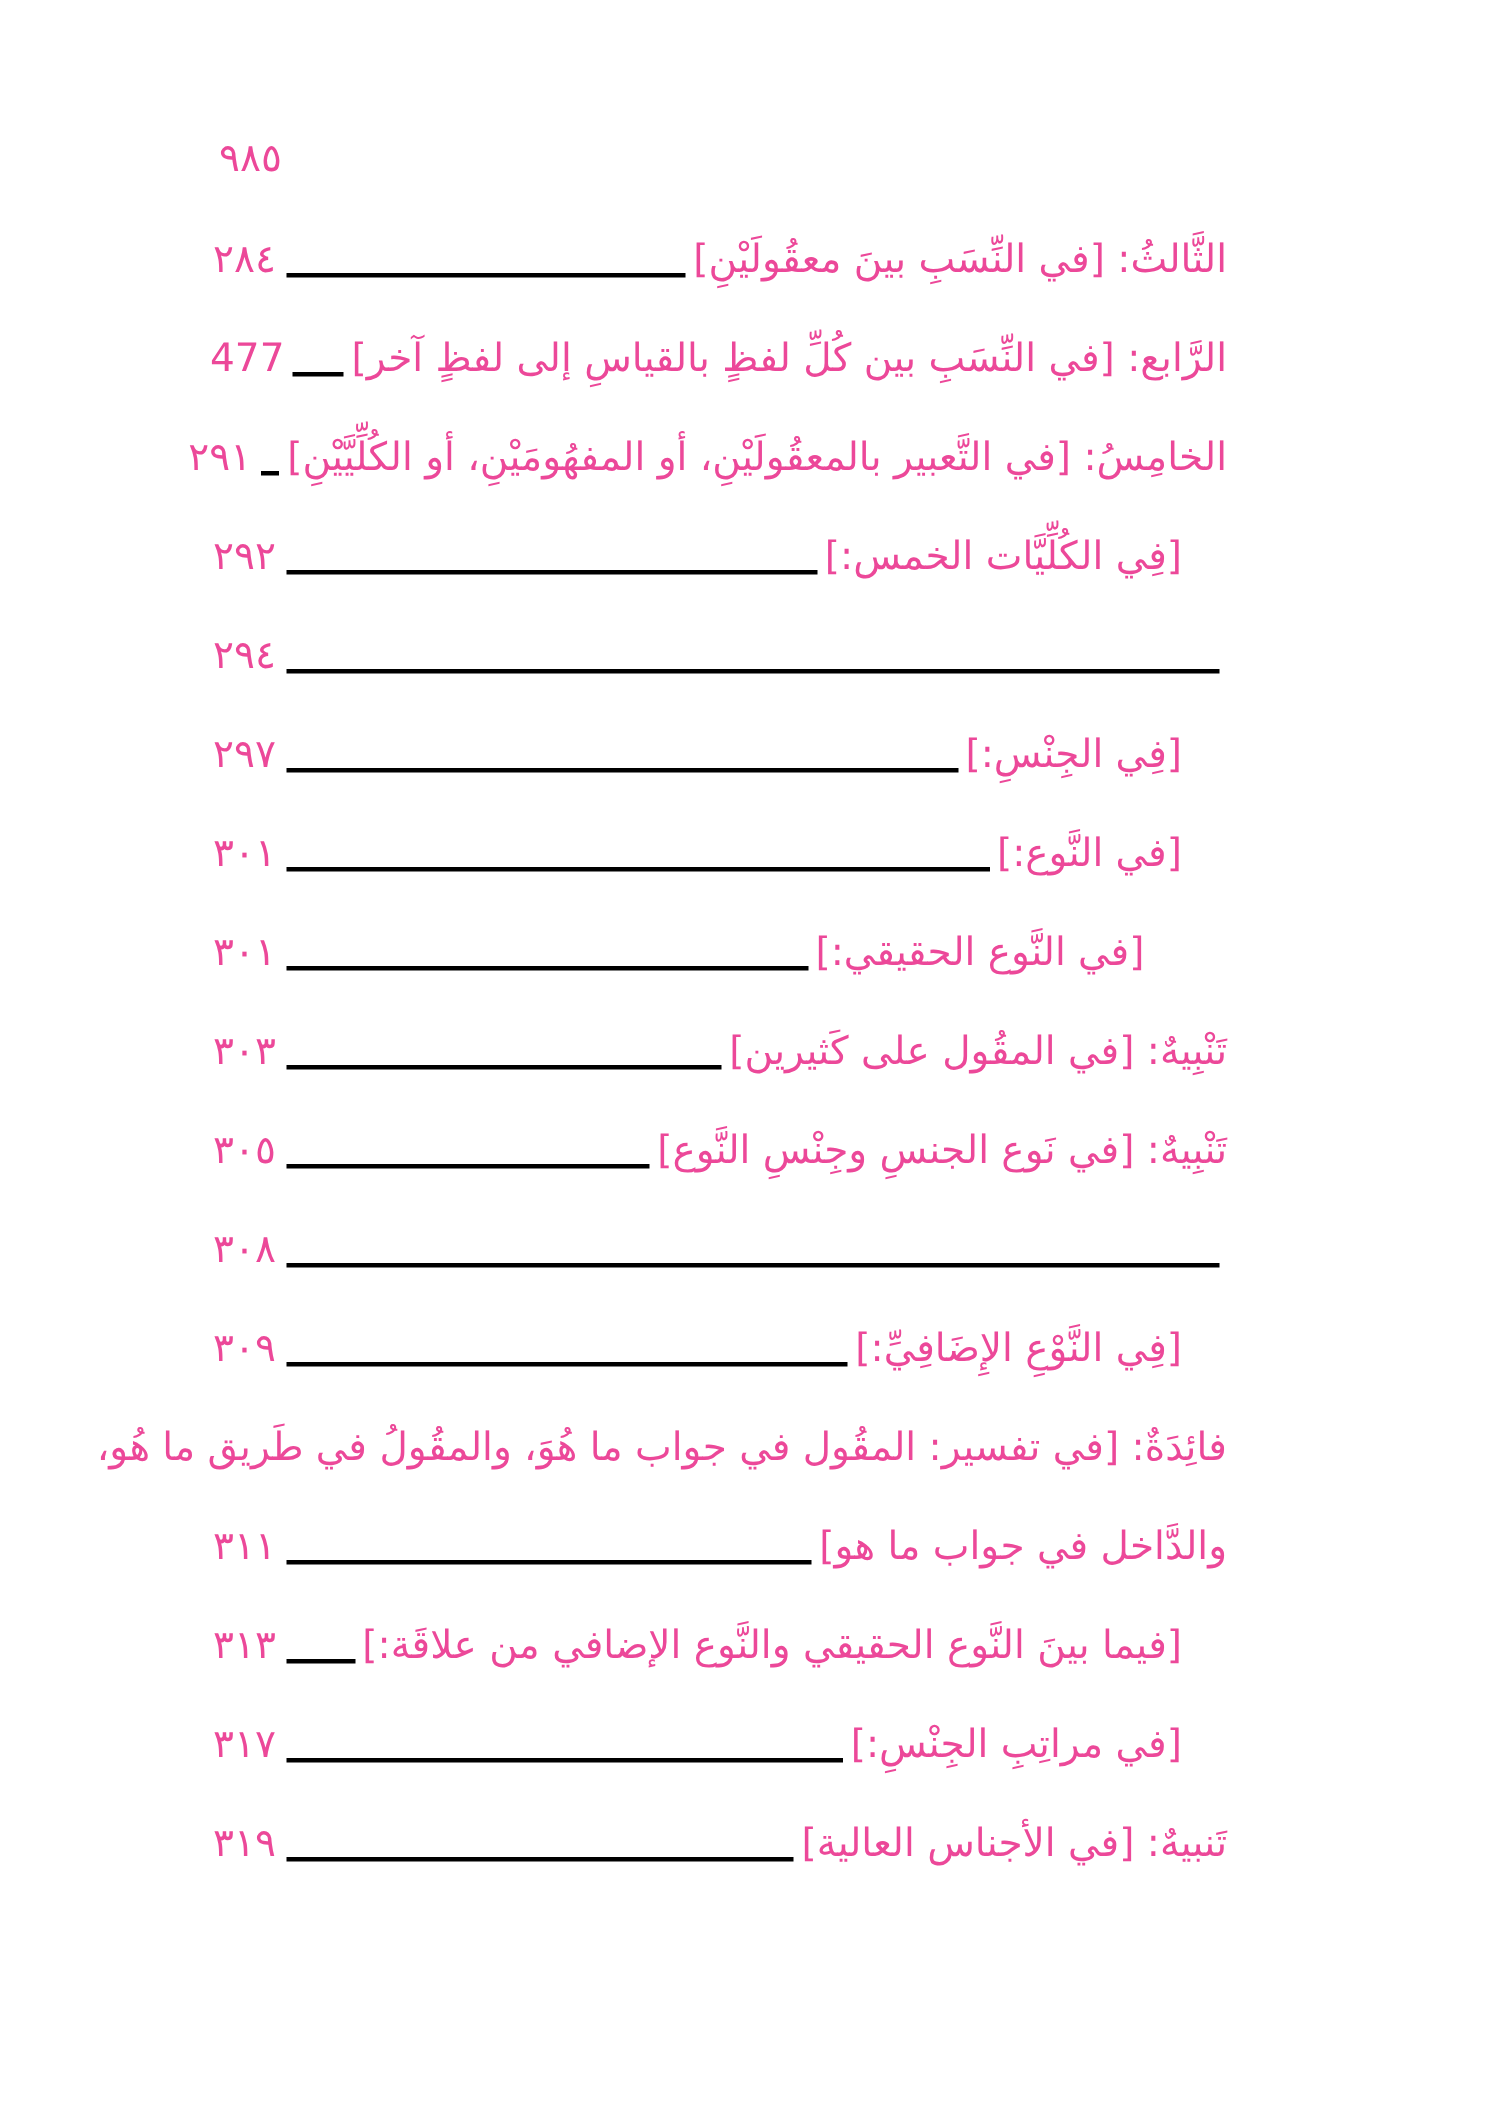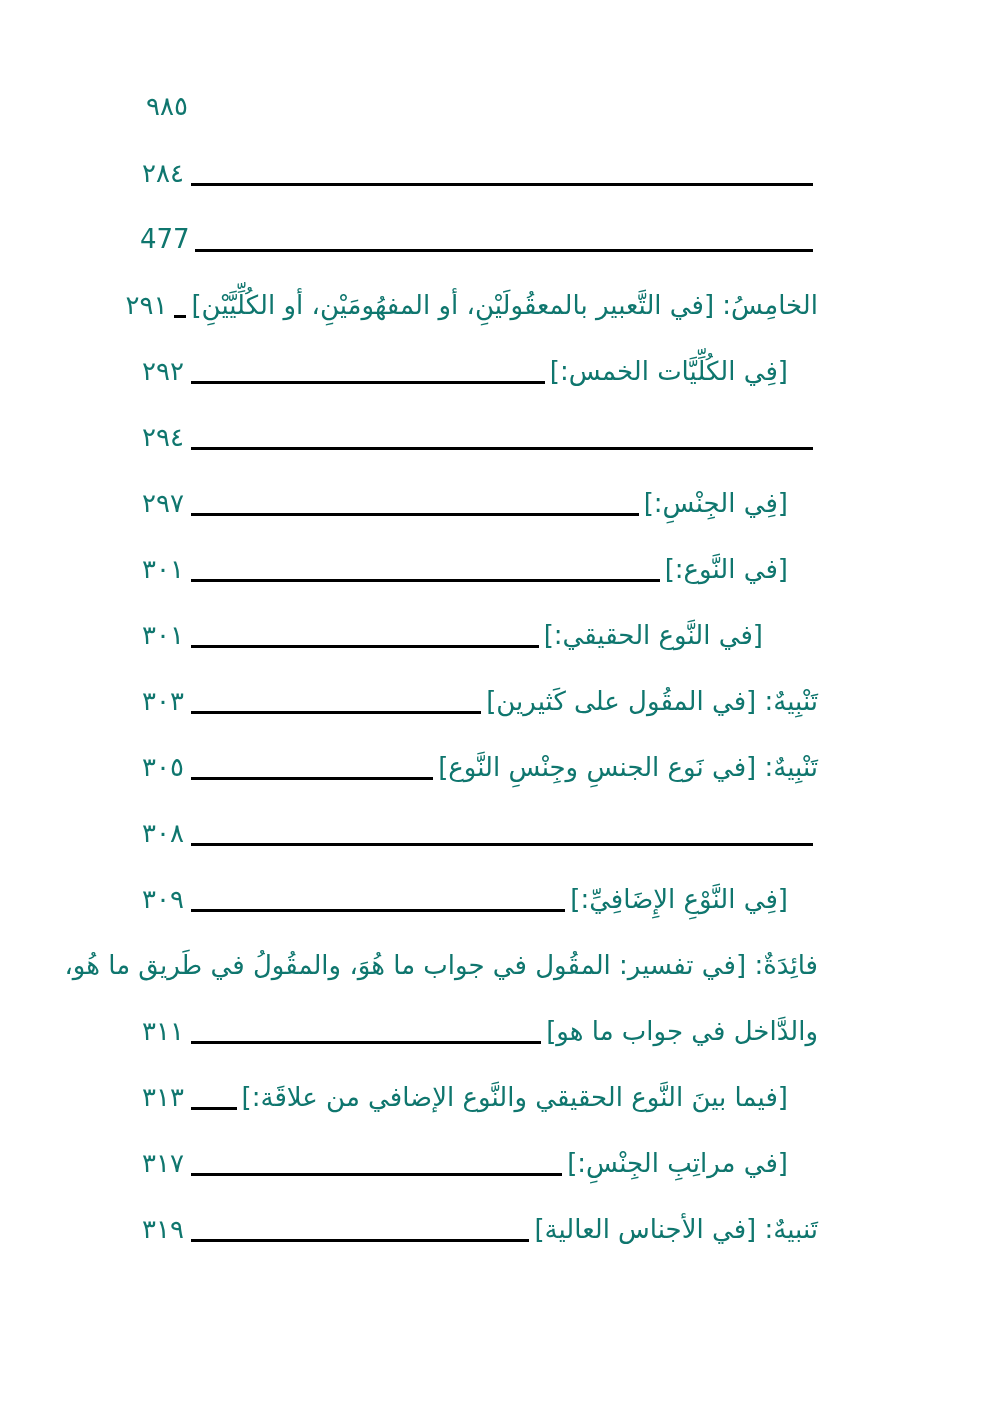--- a/index.html
+++ b/index.html
@@ -5,21 +5,21 @@
   html, body {
     margin: 0;
     padding: 0;
     background: #ffffff;
   }
   .page {
     position: relative;
     width: 1004px;
     height: 1418px;
     background: #ffffff;
-    color: #0f766e;
+    color: #ec4899;
     font-family: "DejaVu Sans", sans-serif;
     box-sizing: border-box;
     padding: 88px 186px 0 140px;
     overflow: hidden;
   }
   .page-header {
     direction: ltr;
     text-align: left;
     font-size: 26px;
     line-height: 36px;
@@ -64,25 +64,27 @@
 
 <div class="page">
 
   <div class="page-header">
     <span>٩٨٥</span>
   </div>
 
   <div class="toc">
 
     <div class="row indent-0">
+      <span class="entry-text">الثَّالثُ: [في النِّسَبِ بينَ معقُولَيْنِ]</span>
       <span class="leader"></span>
       <span class="pagenum">٢٨٤</span>
     </div>
 
     <div class="row indent-0">
+      <span class="entry-text">الرَّابع: [في النِّسَبِ بين كُلِّ لفظٍ بالقياسِ إلى لفظٍ آخر]</span>
       <span class="leader"></span>
       <span class="pagenum">477</span>
     </div>
 
     <div class="row indent-0">
       <span class="entry-text">الخامِسُ: [في التَّعبير بالمعقُولَيْنِ، أو المفهُومَيْنِ، أو الكُلِّيَّيْنِ]</span>
       <span class="leader"></span>
       <span class="pagenum">٢٩١</span>
     </div>
 

